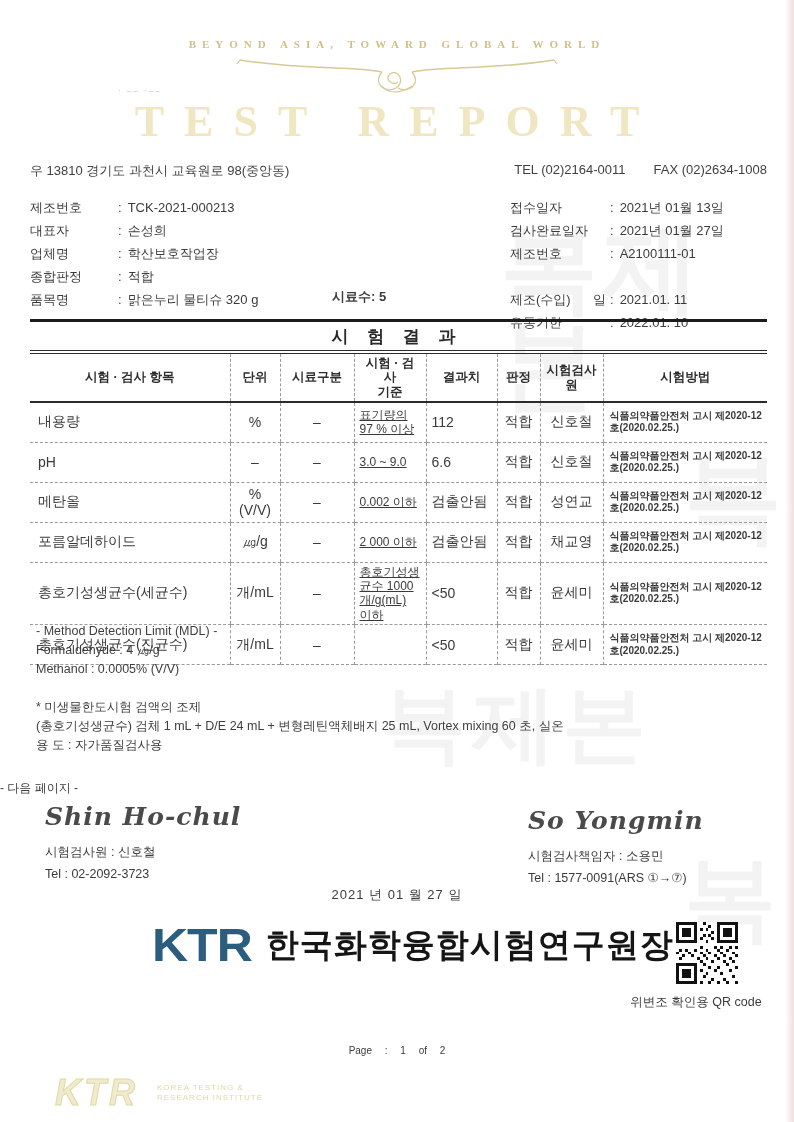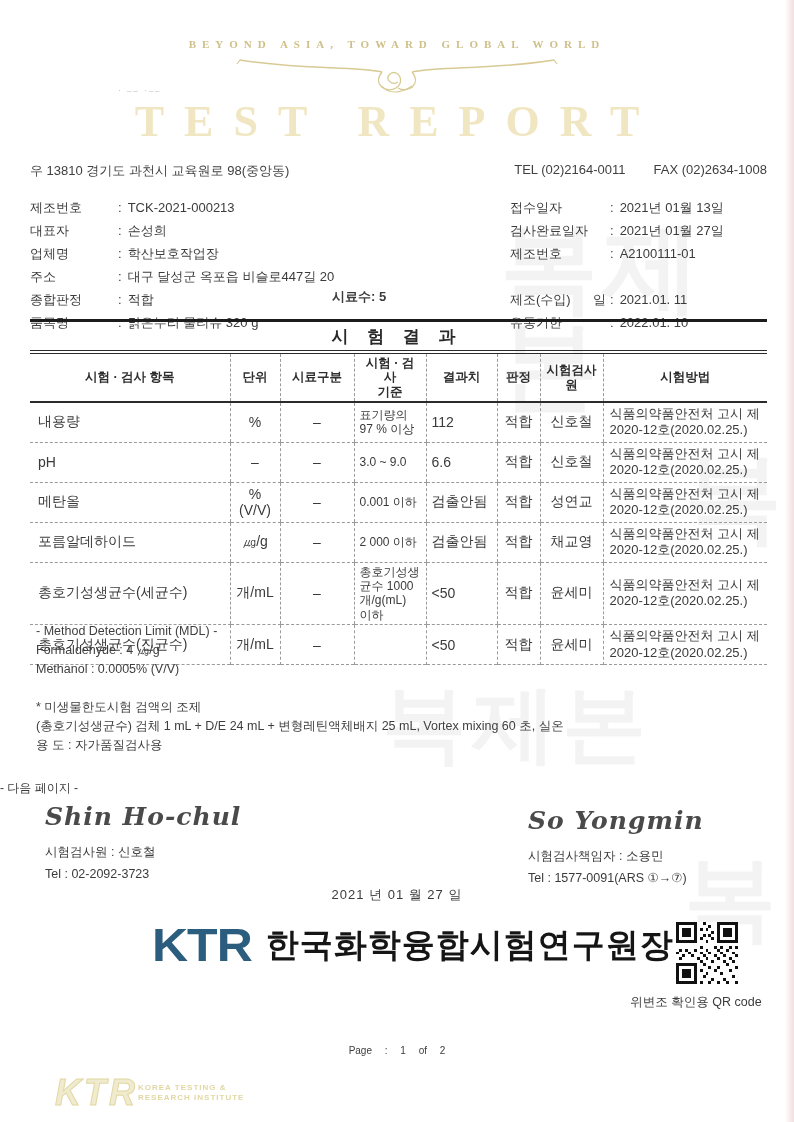--- a/index.html
+++ b/index.html
@@ -50,23 +50,23 @@
   table { width:737px; border-collapse:collapse; table-layout:fixed;
     border-top:4px double #2b2b2b; border-bottom:1px dashed #9a9a9a; }
   th, td { border-left:1px dashed #9a9a9a; padding:2px 5px; vertical-align:middle; }
   th:first-child, td:first-child { border-left:none; }
   th { height:36px; font-size:12.5px; font-weight:bold; color:#2e2e2e;
     border-bottom:2px solid #2b2b2b; text-align:center; white-space:pre-line; line-height:1.15; }
   td { height:40px; font-size:14px; border-bottom:1px dashed #9a9a9a; color:#3a3a3a; }
   tr:last-child td { border-bottom:none; }
   td.c-item { text-align:left; padding-left:8px; }
   td.c-unit, td.c-sample, td.c-judge, td.c-insp { text-align:center; }
-  td.c-crit { text-align:left; font-size:12px; line-height:1.2; }
+  td.c-crit { text-align:left; font-size:12px; line-height:1.2;text-decoration:underline; }
   td.c-res { text-align:left; padding-right:7px; }
-  td.c-meth { text-align:left; font-size:13px; line-height:1.25; padding-left:6px; }
+  td.c-meth { text-align:left; font-size:10px; line-height:1.25; padding-left:6px;font-weight:bold; }
   
   .notes { position:absolute; top:622px; left:36px; font-size:12.5px; line-height:19px; color:#3e3e3e; }
   .notes .blank { height:19px; }
   
   .next-page { position:absolute; top:780px; width:100%; text-align:left; font-size:12px; }
   .sig { position:absolute; width:300px; }
   .sig-left { left:45px; top:802px; }
   .sig-right { left:528px; top:806px; }
   .sig-name { font-family:"DejaVu Serif", serif; font-style:italic; font-weight:bold;
     font-size:25px; color:#4a4a4a; letter-spacing:1px; }
@@ -78,21 +78,21 @@
   .ktr-logo { font-size:50px; font-weight:900; color:#2b5d7e; letter-spacing:-1px;
     font-family:"Liberation Sans", sans-serif; transform:scaleY(0.92); }
   .issuer-name { margin-left:14px; font-size:33px; font-weight:bold; color:#151515; letter-spacing:1px; }
   .qr-box { position:absolute; left:676px; top:922px; width:62px; height:62px; }
   .qr-caption { position:absolute; left:596px; top:994px; width:200px; text-align:center; font-size:12.5px; }
   
   .page-num { position:absolute; top:1045px; width:100%; text-align:center; font-size:10px; word-spacing:10px; }
   .footer-logo { position:absolute; left:55px; top:1072px; display:flex; align-items:center; opacity:0.85; }
   .ktr-gold { font-size:36px; font-weight:bold; color:rgba(222,210,150,0.55);
     -webkit-text-stroke:1px #ddd193; letter-spacing:3px; font-style:italic; }
-  .gold-sub { margin-left:0; font-size:8px; font-weight:bold; color:#ddd193; line-height:10px; letter-spacing:1px; }
+  .gold-sub { margin-left:19px; font-size:8px; font-weight:normal; color:#ddd193; line-height:10px; letter-spacing:1px; }
 </style>
 </head>
 <body>
 
 <div class="page">
 
   <div class="scan-edge"></div>
   <div class="scan-marks">· –– ·––</div>
   <div class="copy-wm wm1">복제본</div>
   <div class="copy-wm wm2">복</div>
@@ -119,21 +119,20 @@
       <span>FAX (02)2634-1008</span>
     </span>
   </div>
 
   <div class="info">
     <div class="info-cols">
       <div class="info-left">
         <div class="info-line"><span class="lab lab-l">제조번호</span><span class="colon">:</span><span>TCK-2021-000213</span></div>
         <div class="info-line"><span class="lab lab-l">대표자</span><span class="colon">:</span><span>손성희</span></div>
         <div class="info-line"><span class="lab lab-l">업체명</span><span class="colon">:</span><span>학산보호작업장</span></div>
-        <div class="info-line"><span class="lab lab-l">주소</span><span class="colon">:</span><span>대구 달성군 옥포읍 비슬로447길 20</span></div>
         <div class="info-line"><span class="lab lab-l">종합판정</span><span class="colon">:</span><span>적합</span></div>
         <div class="info-line"><span class="lab lab-l">품목명</span><span class="colon">:</span><span>맑은누리 물티슈 320 g</span></div>
       </div>
       <div class="info-right">
         <div class="info-line"><span class="lab lab-r">접수일자</span><span class="colon">:</span><span>2021년 01월 13일</span></div>
         <div class="info-line"><span class="lab lab-r">검사완료일자</span><span class="colon">:</span><span>2021년 01월 27일</span></div>
         <div class="info-line"><span class="lab lab-r">제조번호</span><span class="colon">:</span><span>A2100111-01</span></div>
         <div class="info-line gap-before"><span class="lab lab-r">제조(수입) 일</span><span class="colon">:</span><span>2021.01. 11</span></div>
         <div class="info-line"><span class="lab lab-r">유통기한</span><span class="colon">:</span><span>2022.01. 10</span></div>
       </div>
@@ -187,21 +186,21 @@
           <td class="c-crit">3.0 ~ 9.0</td>
           <td class="c-res">6.6</td>
           <td class="c-judge">적합</td>
           <td class="c-insp">신호철</td>
           <td class="c-meth">식품의약품안전처 고시 제2020-12호(2020.02.25.)</td>
         </tr>
         <tr>
           <td class="c-item">메탄올</td>
           <td class="c-unit">%(V/V)</td>
           <td class="c-sample">–</td>
-          <td class="c-crit">0.001 이하</td>
+          <td class="c-crit">0.002 이하</td>
           <td class="c-res">검출안됨</td>
           <td class="c-judge">적합</td>
           <td class="c-insp">성연교</td>
           <td class="c-meth">식품의약품안전처 고시 제2020-12호(2020.02.25.)</td>
         </tr>
         <tr>
           <td class="c-item">포름알데하이드</td>
           <td class="c-unit">㎍/g</td>
           <td class="c-sample">–</td>
           <td class="c-crit">2 000 이하</td>

